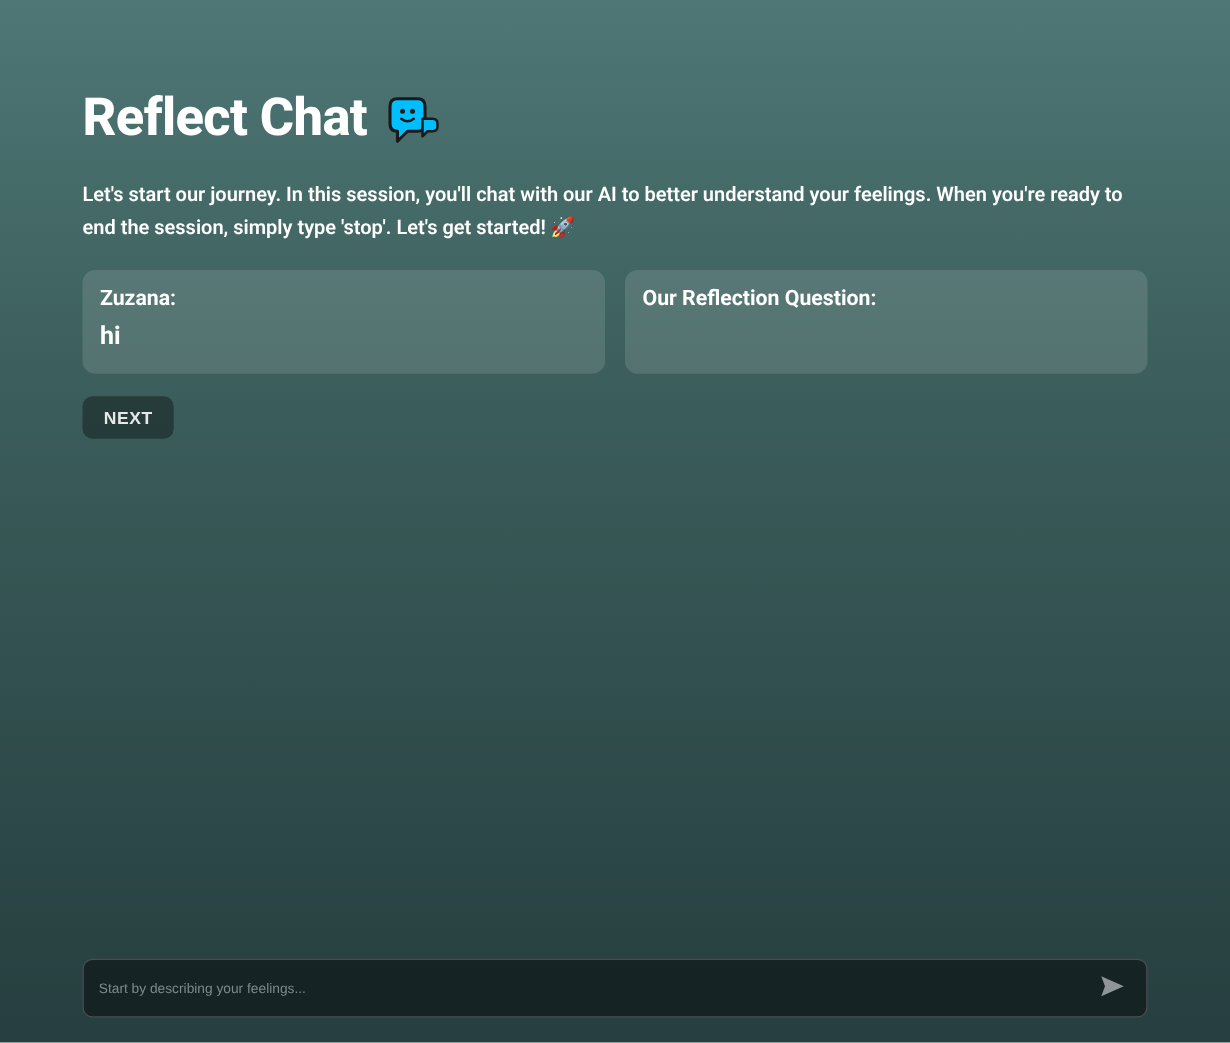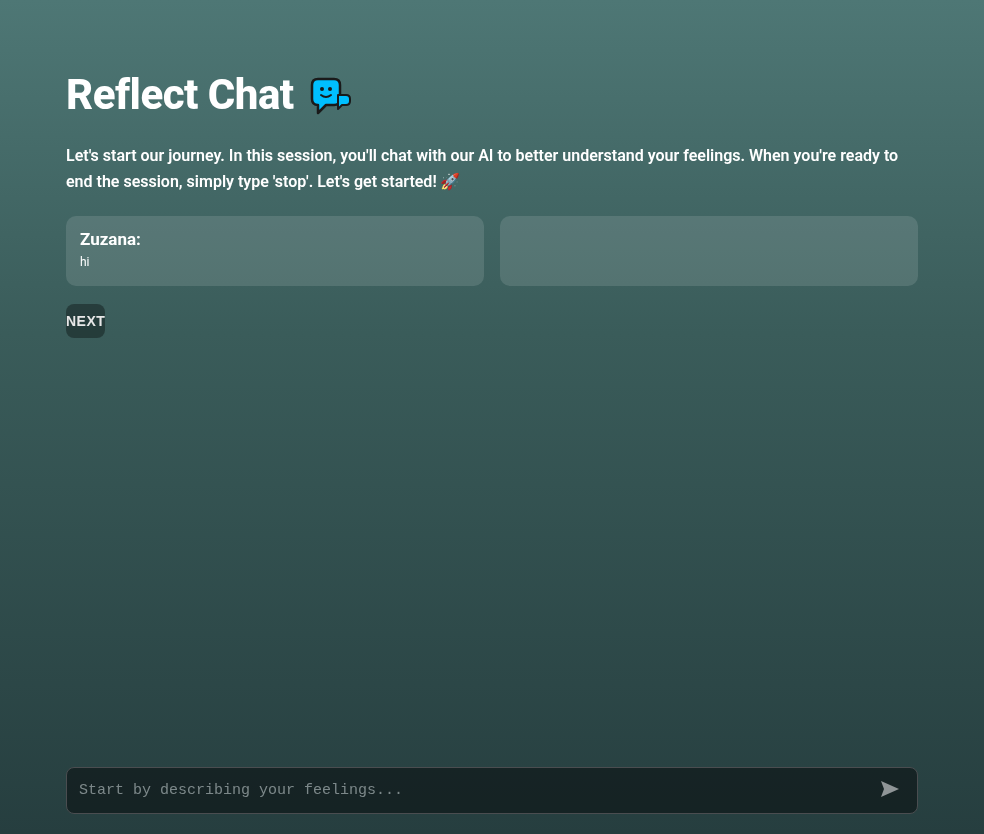--- a/index.html
+++ b/index.html
@@ -64,30 +64,30 @@
     .bubble-right {
       max-width: 420px;
       margin-left: auto;
     }
     .bubble-label {
       font-weight: 700;
       font-size: 17px;
       margin-bottom: 4px;
     }
     .bubble-content {
-      font-size: 12px;
+      font-size: 20px;
       line-height: 1.58;
-      font-weight: 400;
+      font-weight: 700;
     }
     .next-button {
       background: rgba(0, 0, 0, 0.35);
       color: #e8e8e8;
       border: none;
       border-radius: 8px;
-      padding: 9px 0;
+      padding: 9px 17px;
       font-size: 14px;
       font-weight: 600;
       letter-spacing: 0.5px;
       cursor: pointer;
       align-self: flex-start;
       margin-top: 0;
     }
     .input-bar {
       position: absolute;
       left: 66px;
@@ -99,22 +99,22 @@
       padding: 11px 12px;
       display: flex;
       align-items: center;
     }
     .input-field {
       flex: 1;
       background: transparent;
       border: none;
       outline: none;
       color: #404040;
-      font-size: 15px;
-      font-family: Liberation Mono, monospace;
+      font-size: 11px;
+      font-family: Liberation Sans, sans-serif;
     }
     .input-field::placeholder {
       color: rgba(180, 190, 192, 0.65);
       font-weight: 500;
     }
     .send-button {
       background: none;
       border: none;
       cursor: pointer;
       padding: 0 4px;
@@ -140,20 +140,21 @@
   </div>
 
   <p class="intro-text">Let's start our journey. In this session, you'll chat with our AI to better understand your feelings. When you're ready to end the session, simply type 'stop'. Let's get started! 🚀</p>
 
   <div class="chat-row">
     <div class="bubble bubble-left">
       <div class="bubble-label">Zuzana:</div>
       <div class="bubble-content">hi</div>
     </div>
     <div class="bubble bubble-right">
+      <div class="bubble-label">Our Reflection Question:</div>
     </div>
   </div>
 
   <button class="next-button">NEXT</button>
 </div>
 
 <div class="input-bar">
   <input type="text" class="input-field" placeholder="Start by describing your feelings..." style="">
   <button class="send-button">
     <span>

